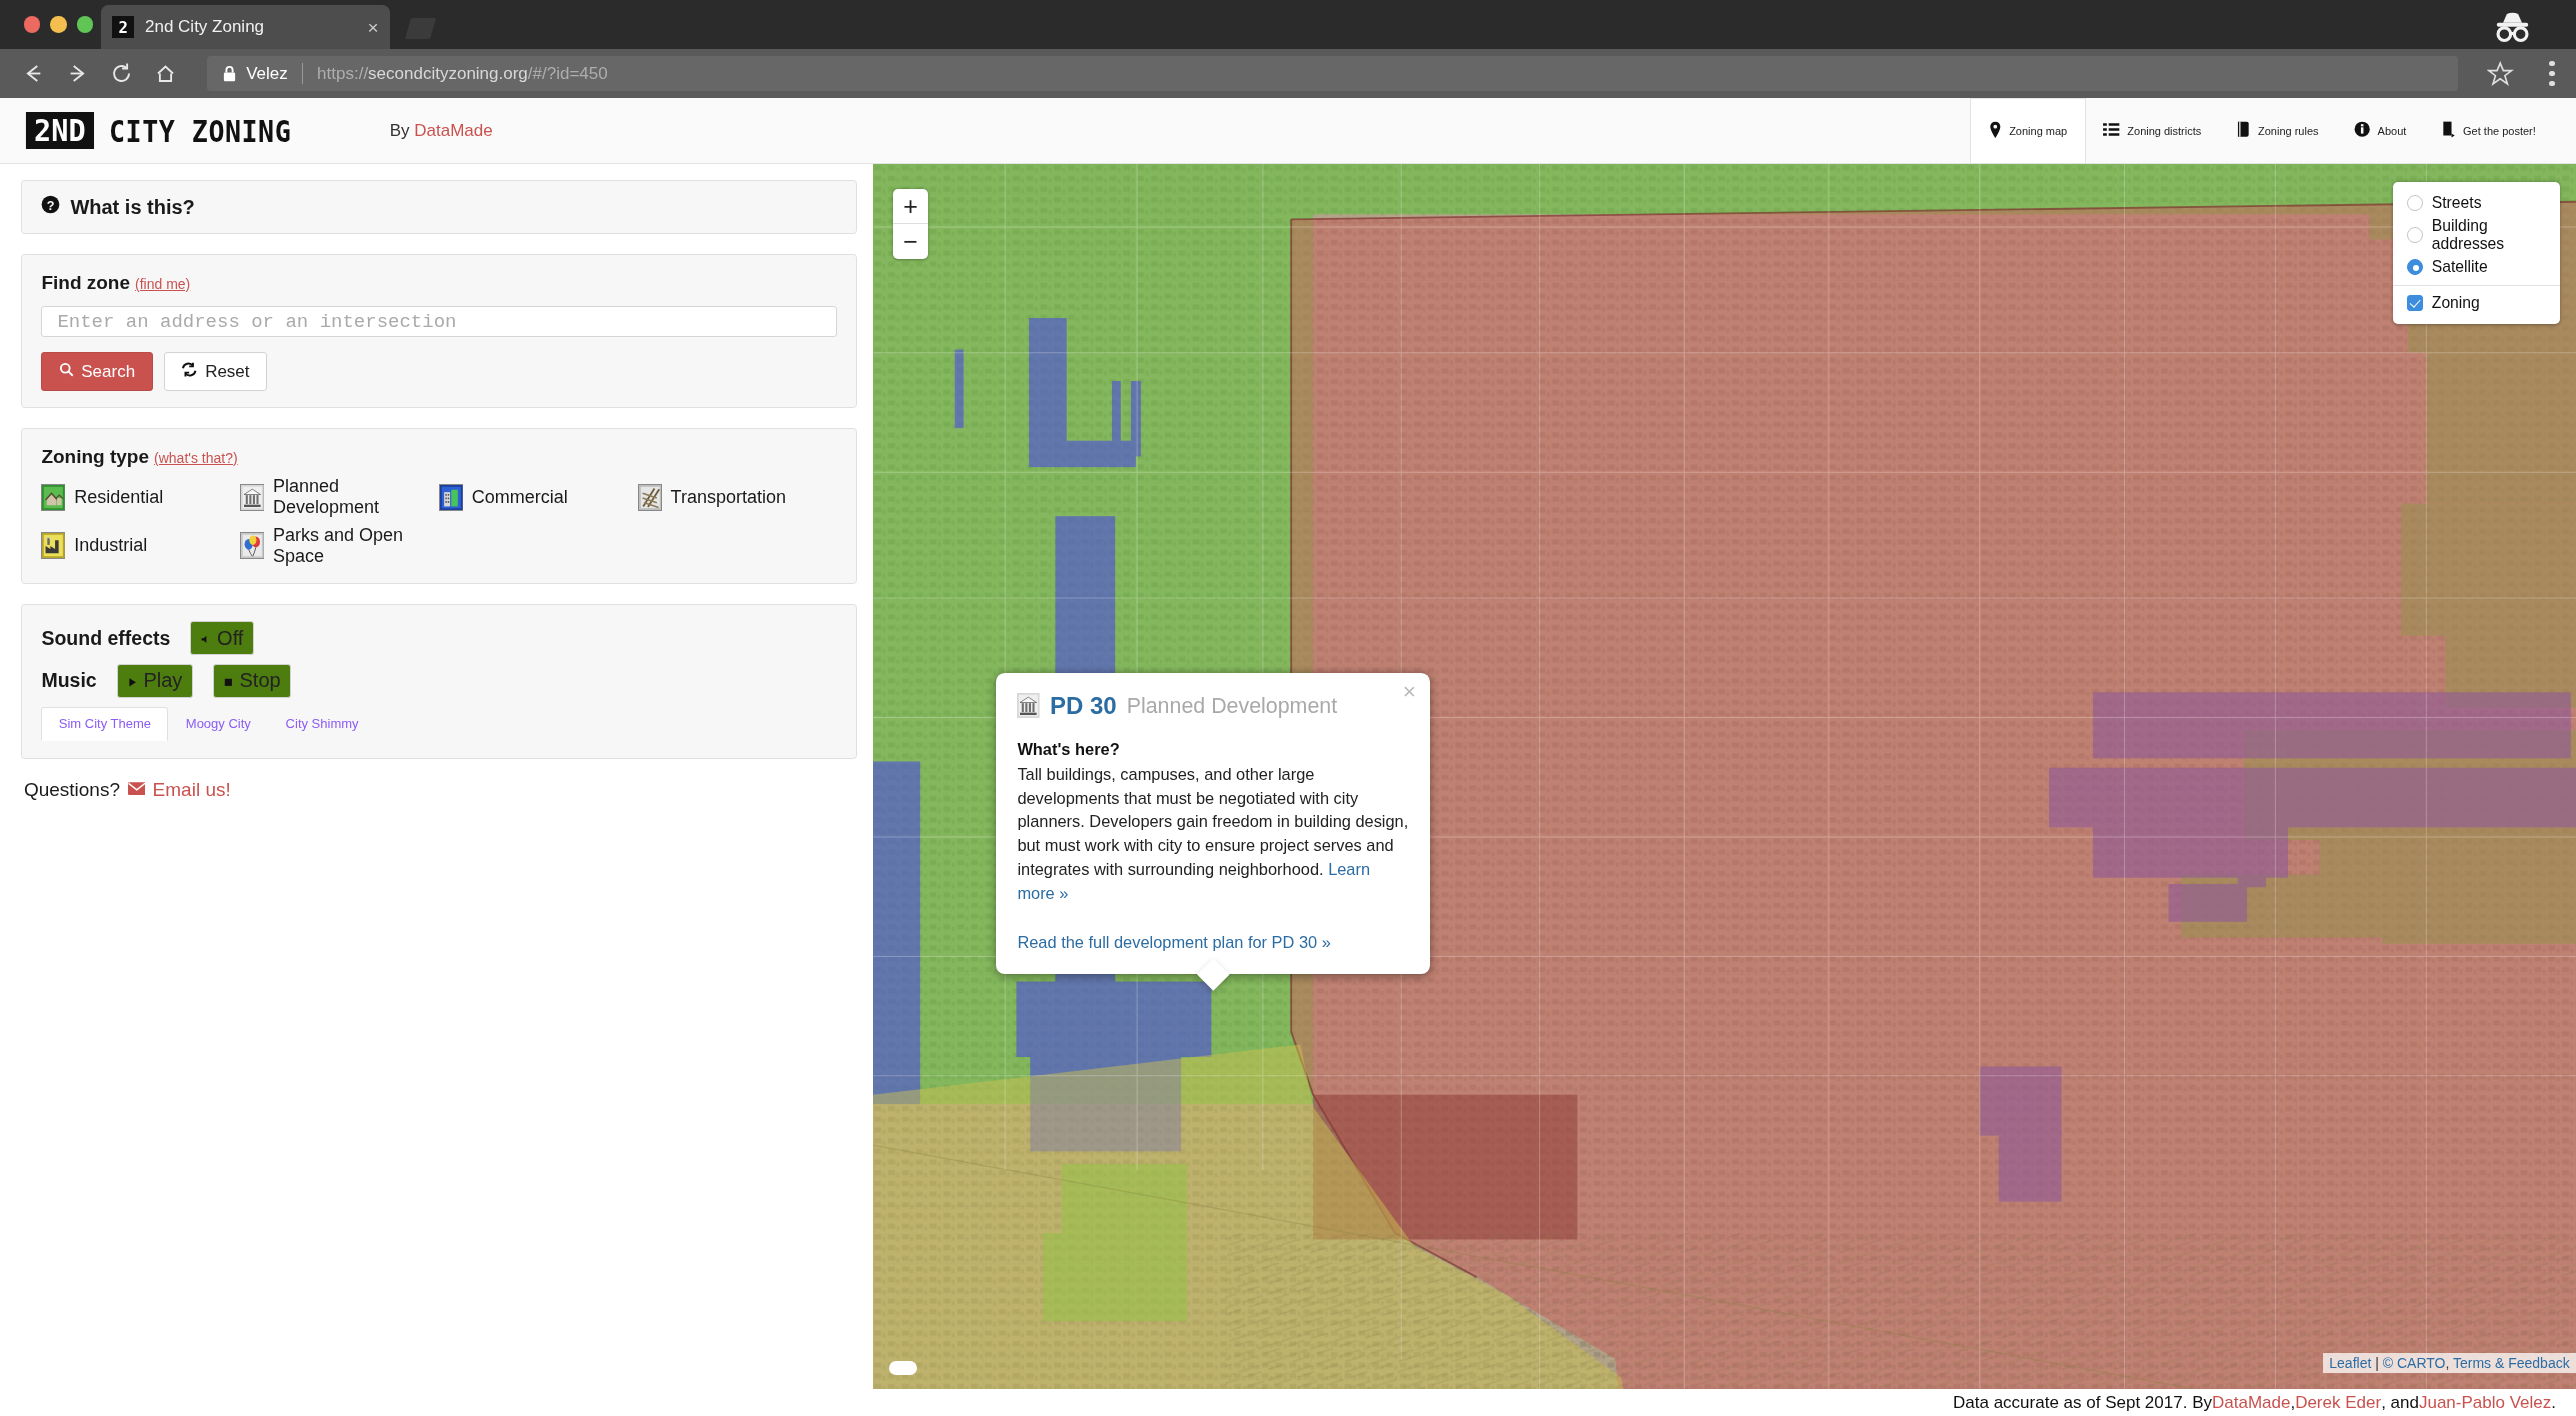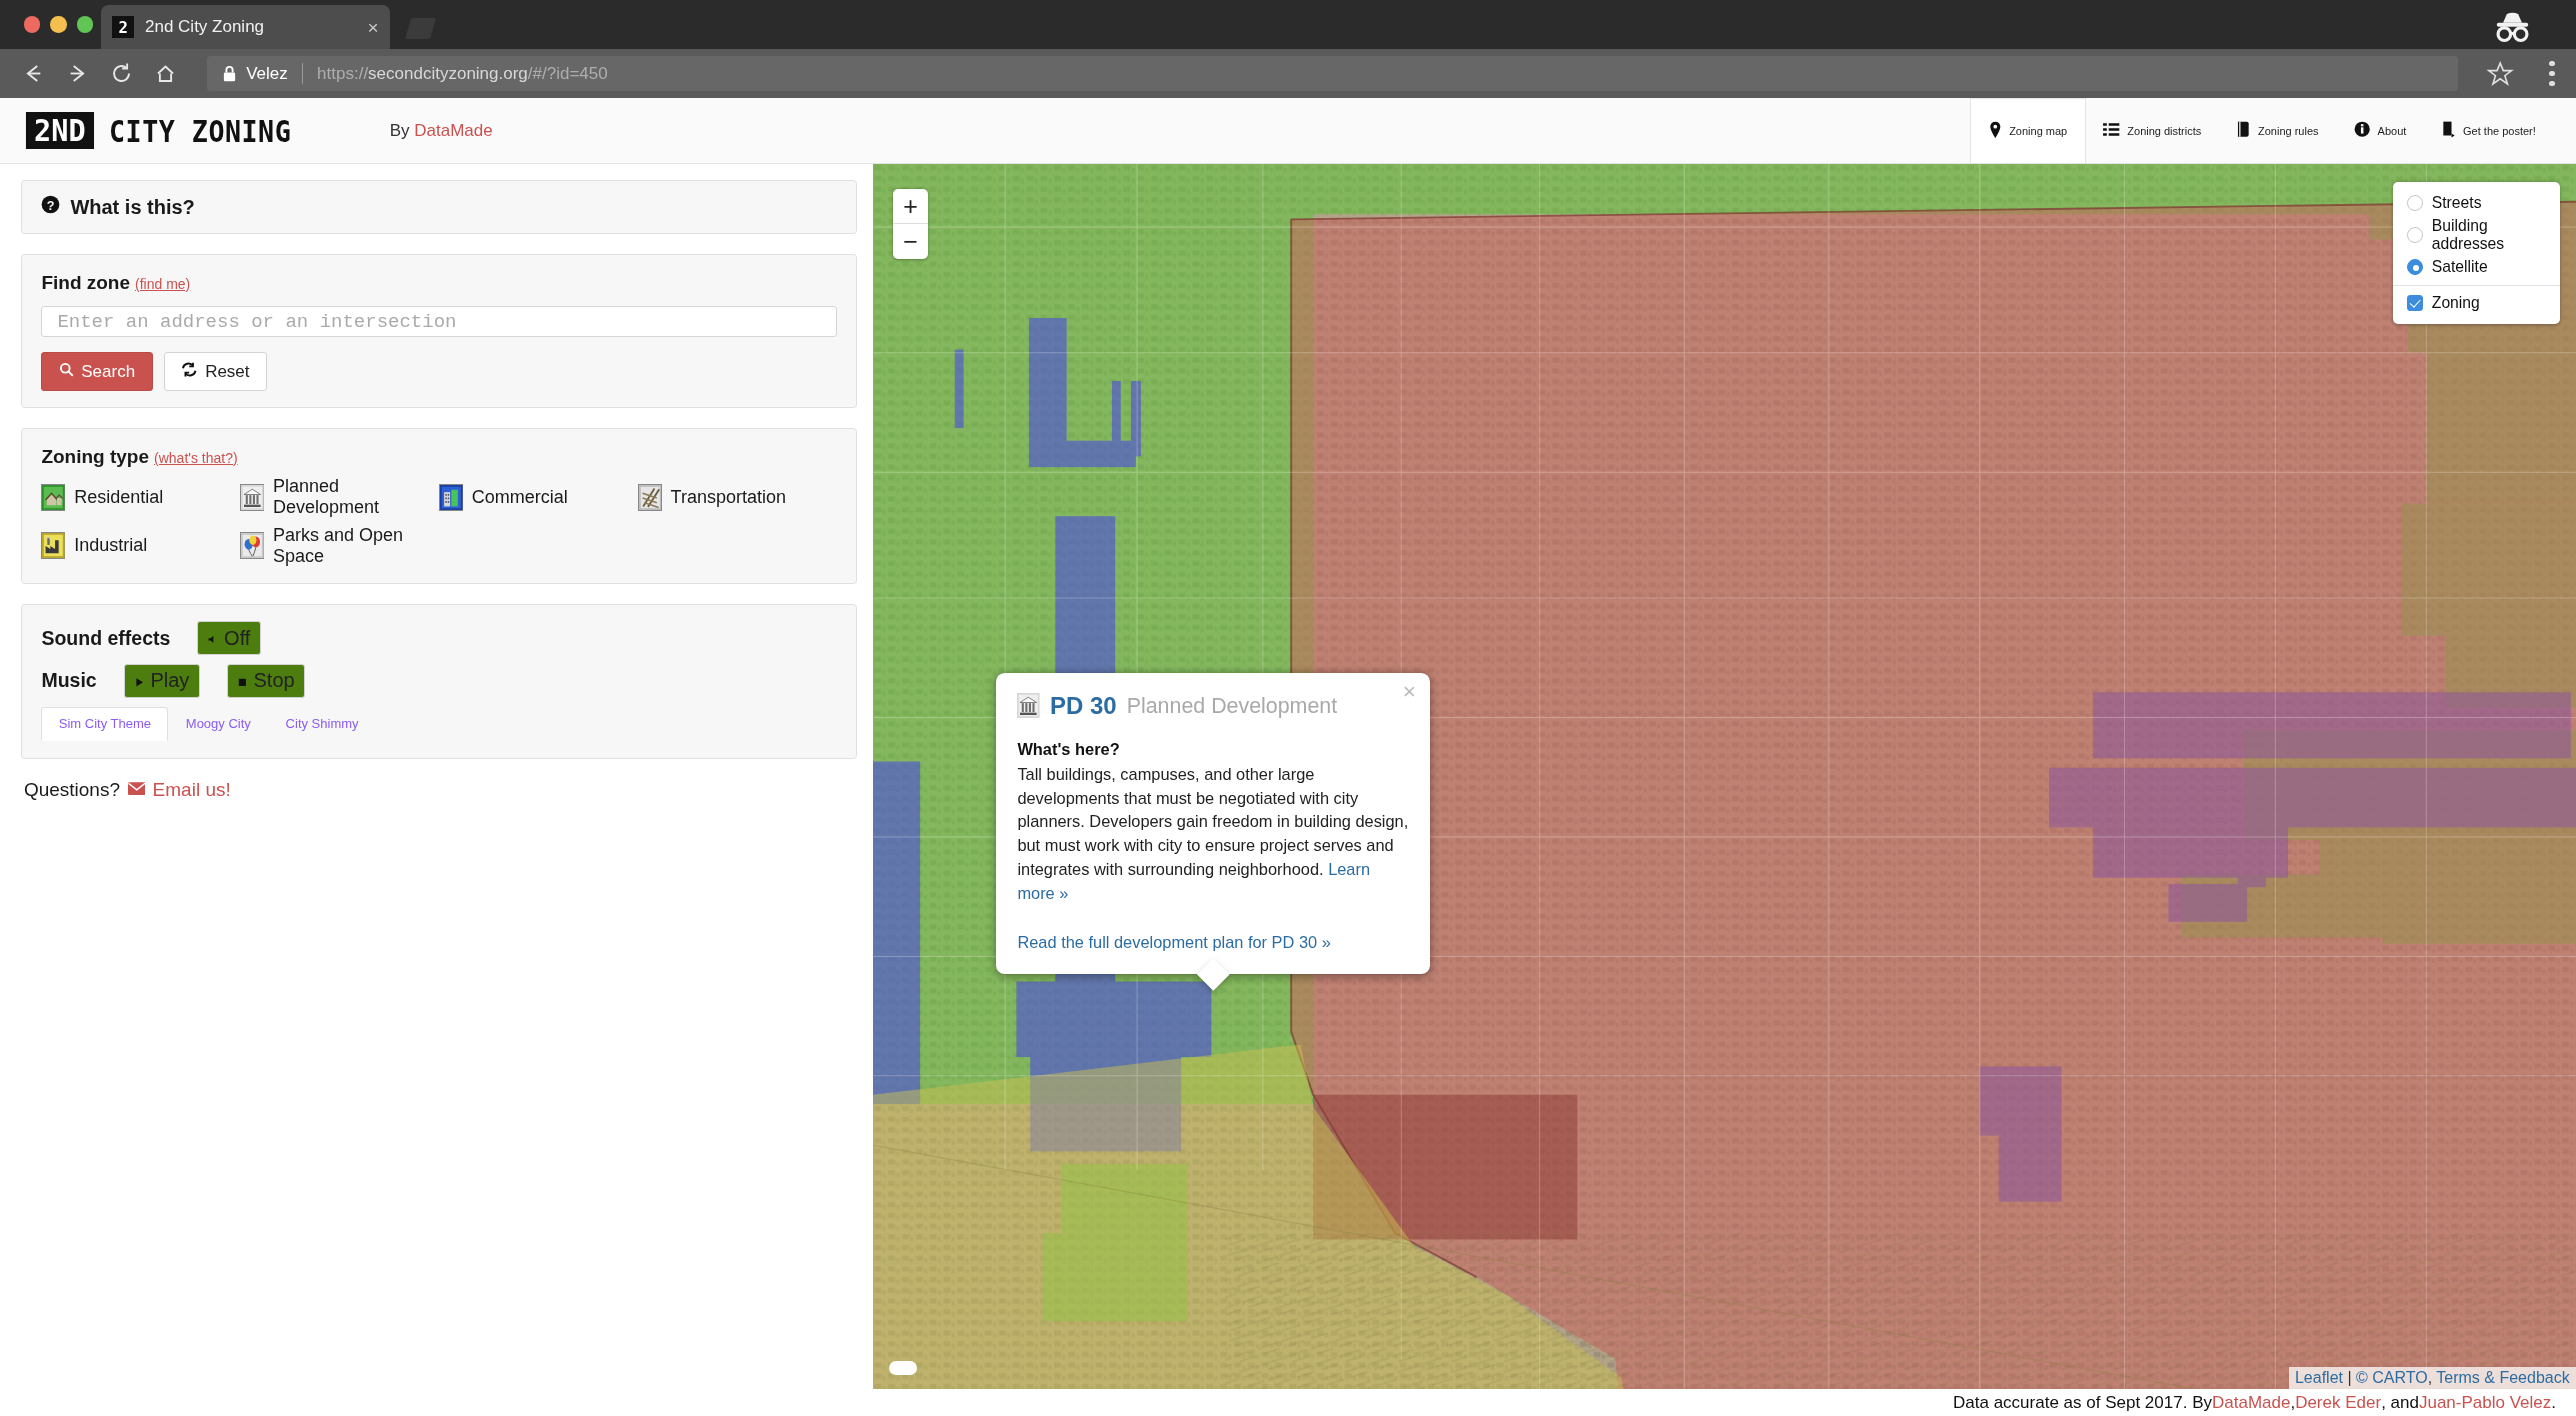--- a/index.html
+++ b/index.html
@@ -85,21 +85,21 @@
     padding:8.2px 16.4px; border:0.6px solid transparent; cursor:pointer;
     font-family:"Liberation Sans", sans-serif; }
   .btn-red { background:#c9524f; color:#fff; border-color:#b84a47; }
   .btn-white { background:#fff; color:#222; border-color:#d3d3d3; }
 
   .ztitle { margin-bottom:8.8px; }
   .zgrid { display:grid; grid-template-columns:1fr 1fr 1fr 1fr; row-gap:6.3px; }
   .zitem { display:flex; align-items:center; gap:8.8px; font-size:18px; color:#1a1a1a; }
   .zico { width:24px; height:26.4px; flex:0 0 auto; border:0.6px solid #888; }
 
-  .sfxrow { display:flex; align-items:center; gap:27px; margin-bottom:8.8px; }
+  .sfxrow { display:flex; align-items:center; gap:20px; margin-bottom:8.8px; }
   .sfxrow .lbl { font-size:19.5px; }
   .minibtn { display:flex; align-items:flex-start; gap:5.7px; background:#4d7c0f;
     border:0.6px solid #d3d3d3; border-radius:3.1px; padding:4.4px 9.4px; font-size:20px;
     color:#222; font-family:"Liberation Sans", sans-serif; cursor:pointer;}
   .tabs { display:flex; margin-top:8.8px; }
   .mtab { font-size:13px; color:#8b5cf6; padding:8.8px 16.4px; border-radius:3.1px 3.1px 0 0;
     border:0.6px solid transparent; }
   .mtab.active { background:#fff; border-color:#e0e0e0; border-bottom-color:#fff; }
 
   .questions { font-size:19px; color:#1a1a1a; padding-left:2.5px;
@@ -142,22 +142,22 @@
   .pclose { position:absolute; right:14px; top:7.5px; font-size:22.6px; color:#b9b9b9;
     line-height:1; cursor:pointer; }
   .phead { display:flex; align-items:center; gap:10px; margin-bottom:20px; }
   .pcode { font-size:24px; font-weight:bold; color:#2b6ca3; }
   .pname { font-size:21.4px; color:#a9a9a9; }
   .psub { font-size:16.4px; font-weight:bold; color:#111; margin-bottom:3.8px; }
   .pbody { font-size:16.4px; color:#222; line-height:1.45; }
   .pbody a, .plink { color:#2b6ca3; text-decoration:none; }
   .plink { display:block; margin-top:28px; font-size:16.4px; }
 
-  .leafletbar { position:absolute; right:0; bottom:0; background:rgba(255,255,255,.75);
-    font-size:16px; color:#333; padding:1.9px 6.3px; z-index:30; }
+  .leafletbar { position:absolute; right:0; bottom:16px; background:rgba(255,255,255,.75);
+    font-size:14px; color:#333; padding:1.9px 6.3px; z-index:30; }
   .leafletbar a { color:#2b6ca3; text-decoration:none; }
   .mapscale { position:absolute; left:16.4px; bottom:14px; width:28px; height:14px;
     background:#fff; border-radius:7px; z-index:30; }
 
   .footer { height:28px; background:#fff; display:flex; align-items:center;
     justify-content:flex-end; padding-right:20px; font-size:17px; color:#111;
     flex:0 0 28px;}
   .footer a { color:#c9524f; text-decoration:none; }
 </style>
 </head>

